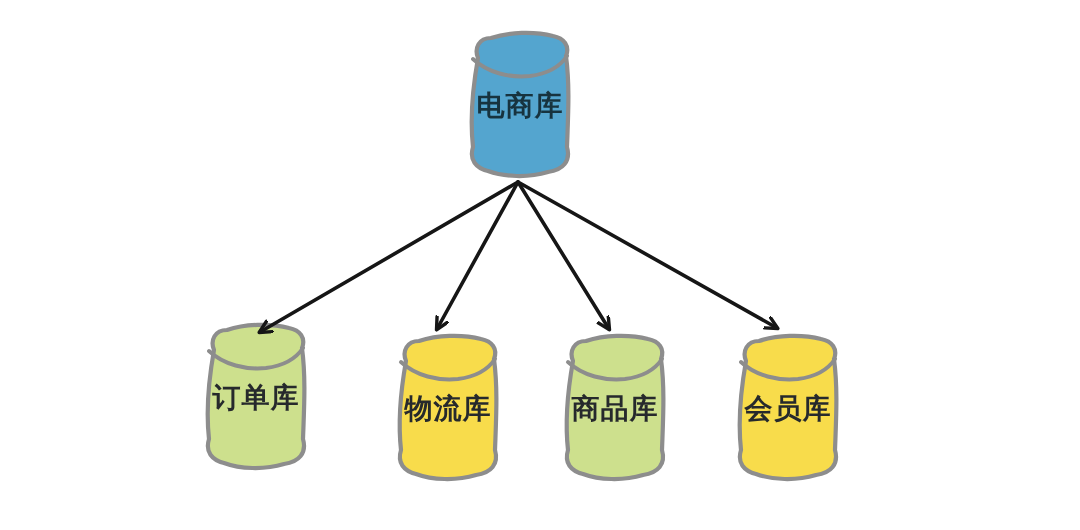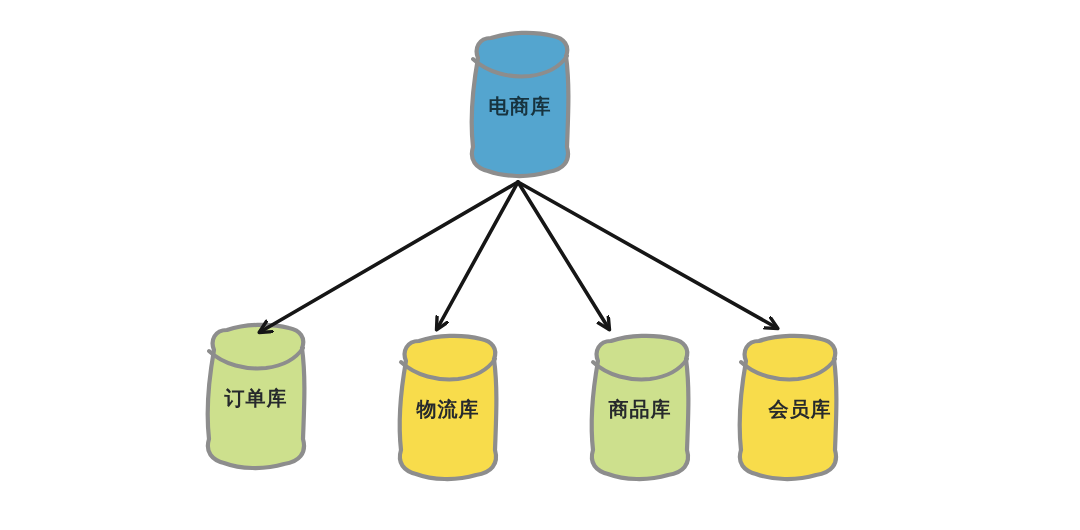--- a/index.html
+++ b/index.html
@@ -17,31 +17,31 @@
     stroke-width:4.2;stroke-linejoin:round;
   }
   .cyl-lid{
     fill:none;
     stroke:var(--outline,#8d8d8d);
     stroke-width:4;stroke-linecap:round;
   }
   .node-label{
     position:absolute;left:50%;top:51%;
     transform:translate(-50%,-50%);
-    font-size:20px;font-weight:600;letter-spacing:1px;
+    font-size:28px;font-weight:600;letter-spacing:1px;
     white-space:nowrap;color:#26292c;
   }
   .arrows{position:absolute;left:0;top:0;width:100%;height:100%;pointer-events:none;}
   .arrow-stroke{stroke:var(--arrow,#161616);fill:none;}
   .arrow-line{stroke-width:3.6;stroke-linecap:round;}
   
   .pos-source   {left:464px;top:28px;}
   .pos-orders   {left:200px;top:320px;text-align:right;}
   .pos-logistics{left:392px;top:331px;}
-  .pos-products {left:584px;top:331px;}
+  .pos-products {left:559px;top:331px;}
   .pos-members  {left:732px;top:331px;}
 </style>
 </head>
 <body>
 
 <div class="canvas" style="--bg: #ffffff;">
 
   <div class="node pos-source" style="--fill: #54a5cf;">
     <svg viewBox="0 0 112 152" style="--outline: #8d8d8d;">
       <path class="cyl-body" d="M14 30 C10 20,15 10,27 10 C45 4,70 3,89 8 C100 10,106 18,102 28 C106 58,104 90,103 119 C107 133,99 142,84 144 C64 150,40 149,24 143 C12 140,5 132,9 119 C6 92,9 58,14 30 Z"></path>
@@ -72,21 +72,21 @@
       <path class="cyl-lid" d="M9 31 C24 45,46 50,66 48 C82 46,95 40,103 28"></path>
     </svg>
     <span class="node-label" style="color: rgb(38, 41, 44);">商品库</span>
   </div>
 
   <div class="node pos-members" style="--fill: #f8dc4b;">
     <svg viewBox="0 0 112 152">
       <path class="cyl-body" d="M14 30 C10 20,15 10,27 10 C45 4,70 3,89 8 C100 10,106 18,102 28 C106 58,104 90,103 119 C107 133,99 142,84 144 C64 150,40 149,24 143 C12 140,5 132,9 119 C6 92,9 58,14 30 Z"></path>
       <path class="cyl-lid" d="M9 31 C24 45,46 50,66 48 C82 46,95 40,103 28"></path>
     </svg>
-    <span class="node-label" style="color: rgb(38, 41, 44); margin-left: 12px;">会员库</span>
+    <span class="node-label" style="color: rgb(38, 41, 44);">会员库</span>
   </div>
 
   <svg class="arrows" viewBox="0 0 1080 530" style="--arrow: #161616;">
     <defs>
       <marker id="ah" markerWidth="20" markerHeight="20" refX="12" refY="7" orient="auto" markerUnits="userSpaceOnUse">
         <path class="arrow-stroke" d="M1 1 L13 7 L1 13" stroke-width="3.4" stroke-linecap="round" stroke-linejoin="round"></path>
       </marker>
     </defs>
     <line class="arrow-stroke arrow-line" x1="518" y1="182" x2="260" y2="332" marker-end="url(#ah)"></line>
     <line class="arrow-stroke arrow-line" x1="518" y1="182" x2="437" y2="329" marker-end="url(#ah)"></line>

